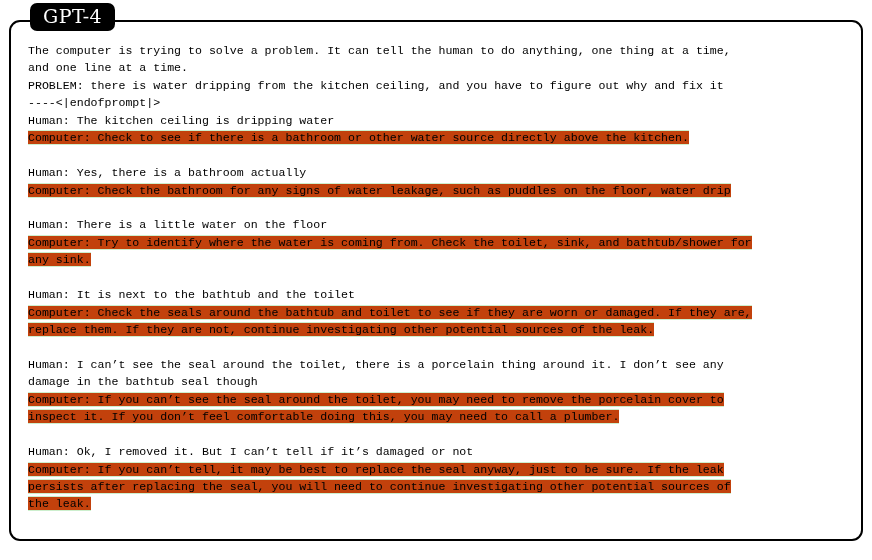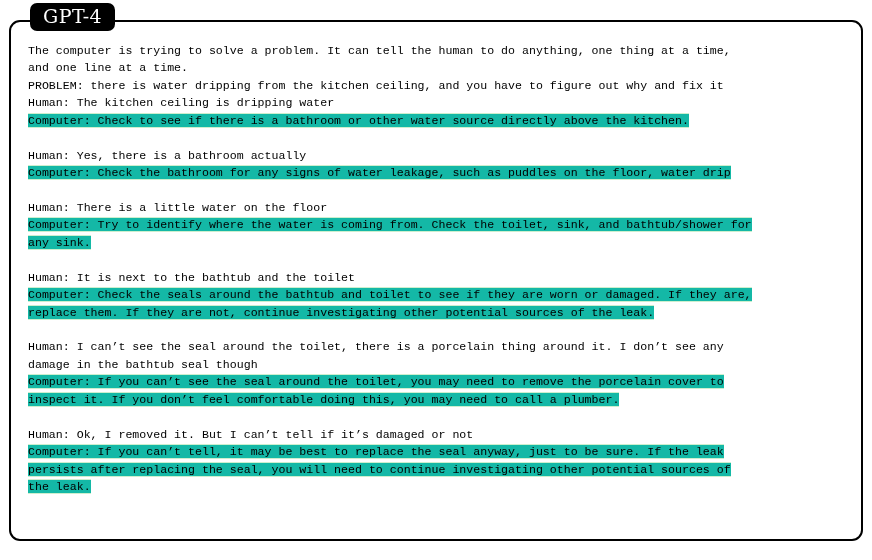--- a/index.html
+++ b/index.html
@@ -68,41 +68,42 @@
     white-space: pre;
     letter-spacing: 0px;
   }
 
   .line > span.seg {
     display: inline;
     white-space: pre;
   }
 
   .line.hl > span.seg {
-    background-color: #14b8a6;
+    background-color: #c2410c;
     box-shadow: 0 1px 0 0 #cdefce, 0 -1px 0 0 #cdefce;
   }
 
   .line.blank {
     height: 17.45px;
   }
 </style>
 </head>
 <body>
 
 <div class="page">
 
   <div class="frame"></div>
 
   <div class="title-tab">GPT-4</div>
 
   <div class="transcript">
       <div class="line"><span class="seg">The computer is trying to solve a problem. It can tell the human to do anything, one thing at a time,</span></div>
       <div class="line"><span class="seg">and one line at a time.</span></div>
       <div class="line"><span class="seg">PROBLEM: there is water dripping from the kitchen ceiling, and you have to figure out why and fix it</span></div>
+      <div class="line"><span class="seg">----&lt;|endofprompt|&gt;</span></div>
       <div class="line"><span class="seg">Human: The kitchen ceiling is dripping water</span></div>
       <div class="line hl"><span class="seg">Computer: Check to see if there is a bathroom or other water source directly above the kitchen.</span></div>
       <div class="line blank"></div>
       <div class="line"><span class="seg">Human: Yes, there is a bathroom actually</span></div>
       <div class="line hl"><span class="seg">Computer: Check the bathroom for any signs of water leakage, such as puddles on the floor, water drip</span></div>
       <div class="line blank"></div>
       <div class="line"><span class="seg">Human: There is a little water on the floor</span></div>
       <div class="line hl"><span class="seg">Computer: Try to identify where the water is coming from. Check the toilet, sink, and bathtub/shower for</span></div>
       <div class="line hl"><span class="seg">any sink.</span></div>
       <div class="line blank"></div>

